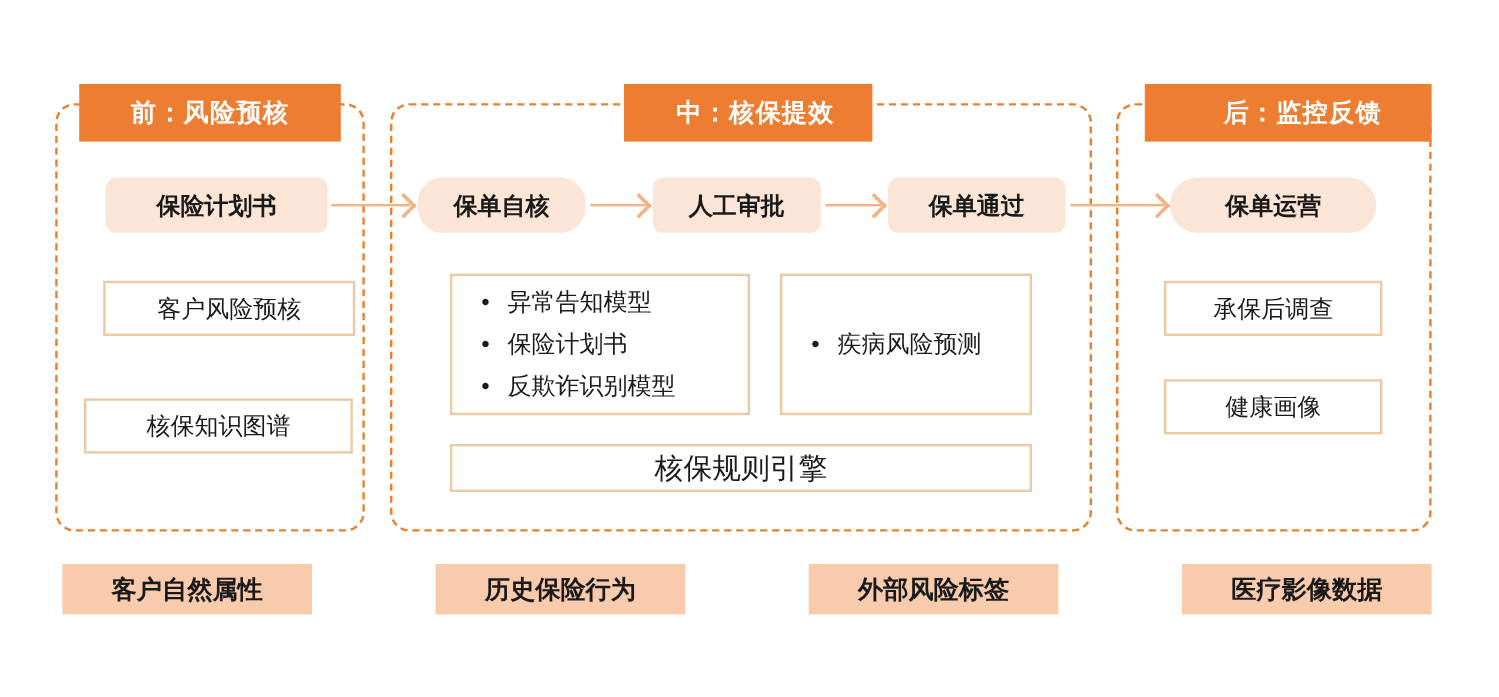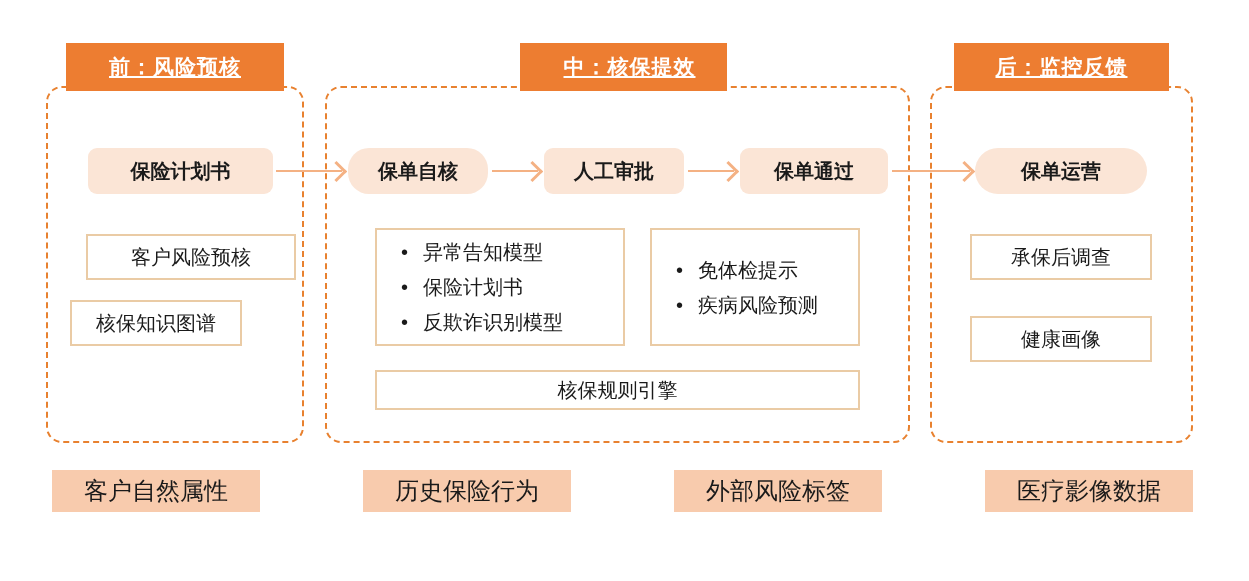--- a/index.html
+++ b/index.html
@@ -15,64 +15,64 @@
   }
   html,body{margin:0;padding:0;background:#fff;}
   body{font-family:"Liberation Sans","DejaVu Sans",sans-serif;color:var(--text);}
   .canvas{position:relative;width:1249px;height:581px;background:#fff;overflow:hidden;}
 
   .panel{position:absolute;border:2px dashed var(--panel-border);border-radius:16px;z-index:0;box-sizing:border-box;}
   #panel-pre {left:46px; top:86px;width:258px;height:357px;}
   #panel-mid {left:325px;top:86px;width:585px;height:357px;}
   #panel-post{left:930px;top:86px;width:263px;height:357px;}
 
-  .hdr{position:absolute;top:43px;height:48px;background:var(--accent);color:var(--header-text);
-       font-weight:bold;font-size:21px;letter-spacing:1px;display:flex;align-items:center;justify-content:center;z-index:3;text-decoration:underline;}
+  .hdr{position:absolute;top:70px;height:48px;background:var(--accent);color:var(--header-text);
+       font-weight:bold;font-size:21px;letter-spacing:1px;display:flex;align-items:center;justify-content:center;z-index:3;}
   #hdr-pre {left:66px; width:218px;}
   #hdr-mid {left:520px;width:195px;padding-left:12px;}
-  #hdr-post{left:954px;width:215px;}
+  #hdr-post{left:954px;width:215px;padding-left:24px;}
 
   .flow{position:absolute;top:148px;height:46px;background:var(--flow-fill);border-radius:9px;
         display:flex;align-items:center;justify-content:center;font-size:20px;z-index:2;font-weight:bold;}
   #flow-plan {left:88px; width:185px;}
   #flow-self {left:348px;width:140px;border-radius:21px;}
   #flow-manual{left:544px;width:140px;}
   #flow-pass {left:740px;width:148px;}
   #flow-ops  {left:975px;width:172px;border-radius:23px;}
 
   .arrow{position:absolute;top:170px;height:0;border-top:2px solid var(--arrow);z-index:1;}
   .arrow::after{content:"";position:absolute;right:-2px;top:-8px;width:12px;height:12px;
         border-top:3px solid var(--arrow);border-right:3px solid var(--arrow);transform:rotate(45deg);}
   #arrow-1{left:276px;width:66px;}
   #arrow-2{left:492px;width:46px;}
   #arrow-3{left:688px;width:46px;}
   #arrow-4{left:892px;width:78px;}
 
   .obox{position:absolute;height:46px;background:#fff;border:2px solid var(--outline-border);
         display:flex;align-items:center;justify-content:center;font-size:20px;box-sizing:border-box;z-index:2;}
   #obox-precheck {left:70px;top:234px;width:210px;margin-left:16px;}
-  #obox-kg       {left:70px;top:300px;width:172px;}
+  #obox-kg       {left:70px;top:332px;width:224px;}
   #obox-survey   {left:970px;top:234px;width:182px;}
   #obox-health   {left:970px;top:316px;width:182px;}
 
   .bullets{position:absolute;top:228px;height:118px;background:#fff;border:2px solid var(--outline-border);
         display:flex;flex-direction:column;justify-content:center;gap:5px;
         padding:8px 8px 8px 22px;box-sizing:border-box;font-size:20px;z-index:2;}
   #bullets-models{left:375px;width:250px;justify-content:center;}
   #bullets-tips  {left:650px;width:210px;}
   .bullet{white-space:nowrap;position:relative;padding-left:24px;line-height:30px;}
   .bullet::before{content:"\2022";position:absolute;left:2px;top:0;font-size:20px;}
 
   #engine{position:absolute;left:375px;top:370px;width:485px;height:40px;background:#fff;
         border:2px solid var(--outline-border);display:flex;align-items:center;justify-content:center;
-        font-size:20px;box-sizing:border-box;z-index:2;text-align:right;}
+        font-size:24px;box-sizing:border-box;z-index:2;text-align:right;}
 
   .dsrc-row{position:absolute;left:52px;top:470px;width:1141px;height:42px;
         display:flex;justify-content:space-between;z-index:2;}
-  .dsrc{width:208px;height:42px;background:var(--data-fill);font-weight:normal;font-size:24px;
+  .dsrc{width:208px;height:42px;background:var(--data-fill);font-weight:bold;font-size:21px;
         display:flex;align-items:center;justify-content:center;}
 </style>
 </head>
 <body>
 
 <div class="canvas">
 
   <div class="panel" id="panel-pre"></div>
   <div class="panel" id="panel-mid"></div>
   <div class="panel" id="panel-post"></div>
@@ -94,21 +94,20 @@
 
   <div class="obox" id="obox-precheck">客户风险预核</div>
   <div class="obox" id="obox-kg">核保知识图谱</div>
 
   <div class="bullets" id="bullets-models">
     <div class="bullet">异常告知模型</div>
     <div class="bullet">保险计划书</div>
     <div class="bullet">反欺诈识别模型</div>
   </div>
   <div class="bullets" id="bullets-tips">
-    <div class="bullet">免体检提示</div>
     <div class="bullet">疾病风险预测</div>
   </div>
 
   <div id="engine">核保规则引擎</div>
 
   <div class="obox" id="obox-survey">承保后调查</div>
   <div class="obox" id="obox-health">健康画像</div>
 
   <div class="dsrc-row">
     <div class="dsrc">客户自然属性</div>

